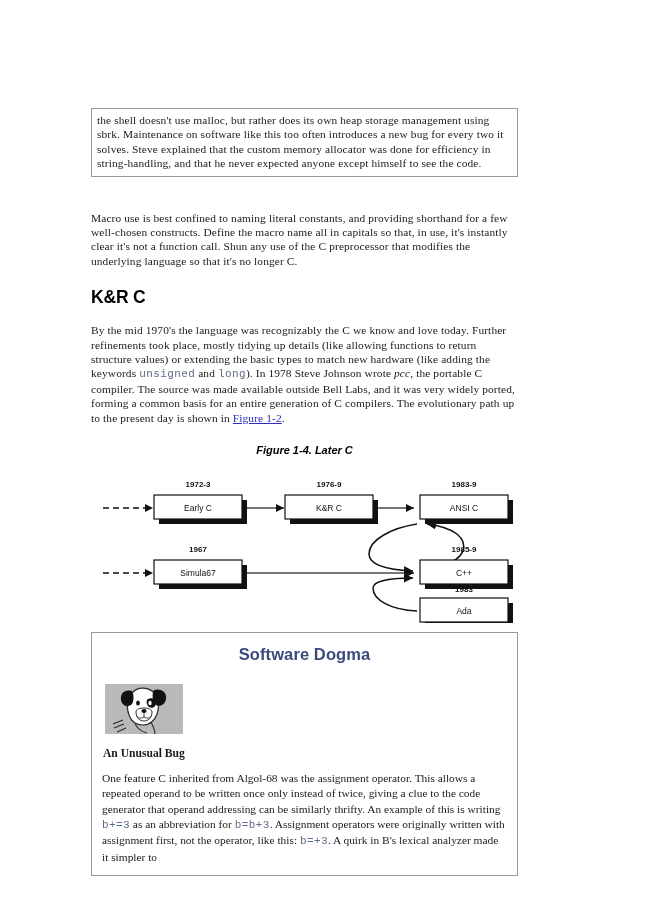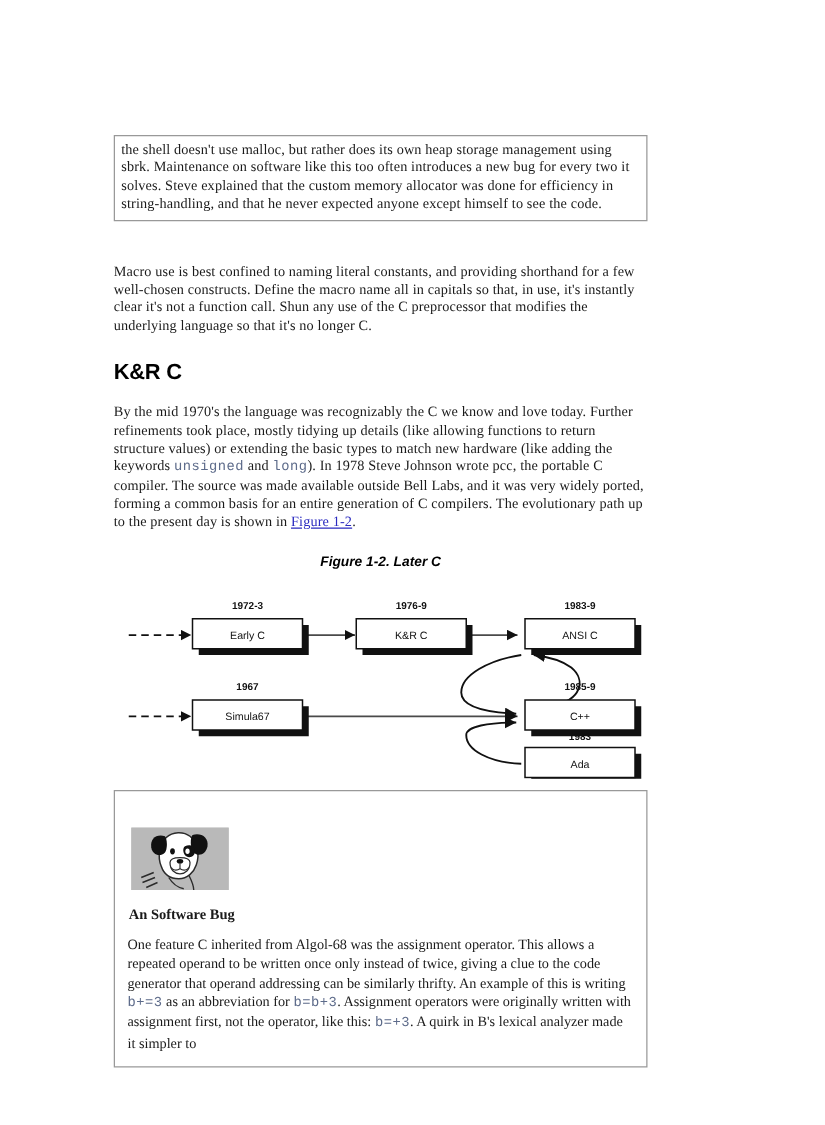--- a/index.html
+++ b/index.html
@@ -62,21 +62,21 @@
     letter-spacing: -0.2px;
   }
 
   
   .code {
     font-family: "Liberation Mono", "DejaVu Sans Mono", monospace;
     font-size: 11px;
     color: #5d6b8a;
     letter-spacing: 0.4px;
   }
-  .ital { }
+  .ital { font-style: italic; }
   a.xref {
     color: #2a2ac0;
     text-decoration: underline;
     font-family: Liberation Serif, serif;
   }
 
   
   .figure-wrap {
     width: 427px;
   }
@@ -158,21 +158,21 @@
 
     <h2 class="section-title">K&amp;R C</h2>
 
     <div class="gap-md"></div>
 
     <p class="body"><span>By the mid 1970's the language was recognizably the C we know and love today. Further refinements took place, mostly tidying up details (like allowing functions to return structure values) or extending the basic types to match new hardware (like adding the keywords </span><span class="code">unsigned</span><span> and </span><span class="code">long</span><span>). In 1978 Steve Johnson wrote </span><span class="ital">pcc</span><span>, the portable C compiler. The source was made available outside Bell Labs, and it was very widely ported, forming a common basis for an entire generation of C compilers. The evolutionary path up to the present day is shown in </span><a class="xref" href="#figure-1-2">Figure 1-2</a><span>.</span></p>
 
     <div class="gap-lg"></div>
 
     <div class="figure-wrap" id="figure-1-2">
-      <p class="figure-caption">Figure 1-2. Later C</p>
+      <p class="figure-caption">Figure 1-4. Later C</p>
 
       <div class="figure-canvas">
         <svg width="427" height="155" viewBox="0 0 427 155" xmlns="http://www.w3.org/2000/svg">
           <defs>
             <marker id="arrowSolid" markerWidth="7" markerHeight="7" refX="6" refY="3" orient="auto">
               <path d="M0,0 L6,3 L0,6 z" fill="#111"></path>
             </marker>
             <marker id="arrowDash" markerWidth="7" markerHeight="7" refX="6" refY="3" orient="auto">
               <path d="M0,0 L6,3 L0,6 z" fill="#111"></path>
             </marker>
@@ -236,20 +236,21 @@
             <text x="373" y="146" text-anchor="middle" font-family="Liberation Sans, DejaVu Sans, sans-serif" font-size="8.5" fill="#111">Ada</text>
             <text x="373" y="124" text-anchor="middle" font-family="Liberation Sans, DejaVu Sans, sans-serif" font-size="8" font-weight="bold" fill="#111">1983</text>
           </g>
         </svg>
       </div>
     </div>
 
     <div class="gap-sm"></div>
 
     <div class="dogma">
+      <div class="dogma-title">Software Dogma</div>
 
       <div class="dogma-figure">
         <svg width="78" height="50" viewBox="0 0 78 50" xmlns="http://www.w3.org/2000/svg">
           <rect x="0" y="0" width="78" height="50" fill="#b9b9b9"></rect>
 
           <path d="M28,8 C22,14 21,24 24,31 C26,37 31,41 38,41 C45,41 50,36 52,30 C55,22 53,12 47,7 C42,3 33,3 28,8 Z" fill="#ffffff" stroke="#2b2b2b" stroke-width="1.2"></path>
 
           <path d="M27,7 C20,5 15,9 16,16 C17,22 23,24 27,20 C29,17 29,10 27,7 Z" fill="#111"></path>
 
           <path d="M49,6 C56,4 62,8 61,15 C60,21 54,24 50,20 C47,16 47,9 49,6 Z" fill="#111"></path>
@@ -265,21 +266,21 @@
 
           <path d="M39,29 L39,33 M39,33 C36,35 33,34 32,32 M39,33 C42,35 45,34 46,32" fill="none" stroke="#2b2b2b" stroke-width="0.9"></path>
 
           <path d="M30,40 C33,45 37,48 42,49" fill="none" stroke="#2b2b2b" stroke-width="1.1"></path>
           <path d="M46,38 C48,42 50,46 50,50" fill="none" stroke="#2b2b2b" stroke-width="1.1"></path>
 
           <path d="M8,40 L18,36 M9,44 L19,40 M12,48 L21,44" fill="none" stroke="#2b2b2b" stroke-width="1.2"></path>
         </svg>
       </div>
 
-      <div class="dogma-sub">An Software Bug</div>
+      <div class="dogma-sub">An Unusual Bug</div>
 
       <div class="dogma-body">
         <p><span>One feature C inherited from Algol-68 was the assignment operator. This allows a repeated operand to be written once only instead of twice, giving a clue to the code generator that operand addressing can be similarly thrifty. An example of this is writing </span><span class="code">b+=3</span><span> as an abbreviation for </span><span class="code">b=b+3</span><span>. Assignment operators were originally written with assignment first, not the operator, like this: </span><span class="code">b=+3</span><span>. A quirk in B's lexical analyzer made it simpler to</span></p>
       </div>
     </div>
 
   </div>
 </div>
 
 </body></html>

